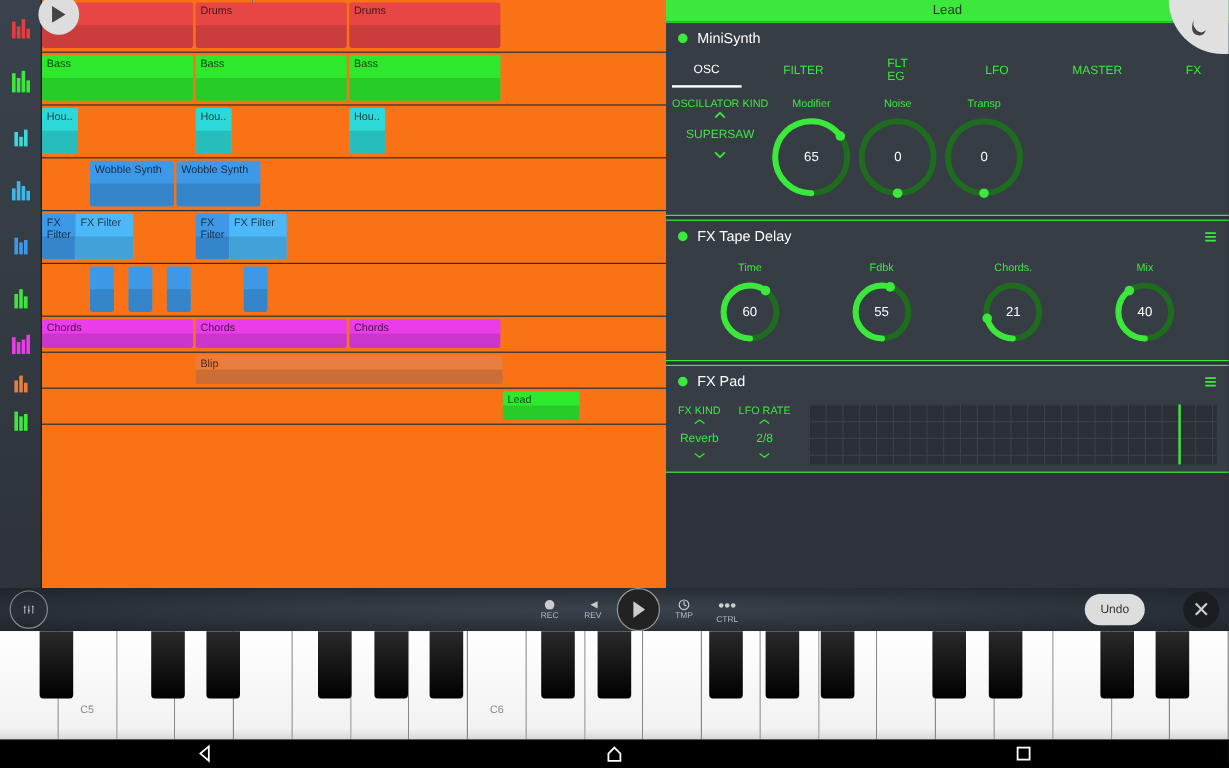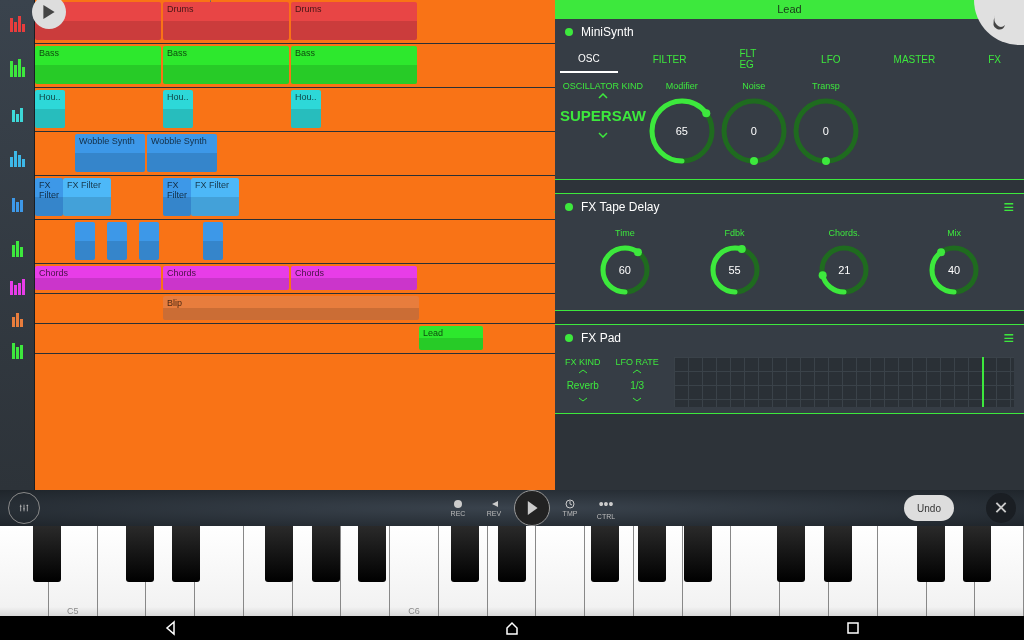--- a/index.html
+++ b/index.html
@@ -18,36 +18,36 @@
 .tracks{flex:1;overflow:hidden;position:relative}
 .track{height:44px;border-bottom:1px solid #2a3036;position:relative}
 .track.short{height:30px}
 .clip{position:absolute;top:2px;height:38px;border-radius:2px;padding:2px 4px;font-size:9px;color:rgba(0,0,0,.7);overflow:hidden}
 .short .clip{height:24px}
 .clip .wave{position:absolute;bottom:0;left:0;right:0;height:50%;opacity:.4}
 .right-pane{flex:1;background:#2d3339;display:flex;flex-direction:column;position:relative}
 .lead-hdr{height:18px;background:#3de83d;color:#1a3a1a;font-size:11px;text-align:center;line-height:18px}
 .logo-c{position:absolute;top:0;right:0;width:50px;height:45px;background:#e0e0e0;border-radius:0 0 0 50px;display:flex;align-items:center;justify-content:center}
 .logo-c svg{width:20px;height:20px}
-.panel{background:#363d45;border:1px solid #3de83d;border-left:none;border-right:none;margin-bottom:13px}
+.panel{background:#363d45;border:1px solid #3de83d;border-left:none;border-right:none;margin-bottom:3px}
 .phd{height:26px;display:flex;align-items:center;padding:0 10px;gap:8px}
 .phd .dot{width:8px;height:8px;border-radius:50%;background:#3de83d}
 .phd .ttl{color:#fff;font-size:12px;flex:1}
 .phd .mnu{color:#3de83d;font-size:18px;font-weight:bold}
 .tabs{height:28px;display:flex;align-items:center;padding:0 5px;gap:17px}
 .tab{padding:7px 18px;font-size:10px;color:#3de83d;cursor:pointer}
 .tab.act{color:#fff;border-bottom:2px solid #fff}
 .knobs{display:flex;justify-content:flex-start;padding:8px 5px 12px}
 .kcol{display:flex;flex-direction:column;align-items:center;gap:4px}
 .klbl{font-size:9px;color:#3de83d}
 .knob{width:72px;height:72px;position:relative}
 .knob svg{width:100%;height:100%}
 .kval{font-size:11px;color:#fff;position:absolute;top:50%;left:50%;transform:translate(-50%,-50%)}
 .osc-kind{display:flex;flex-direction:column;align-items:center;gap:2px;color:#3de83d;font-size:9px}
-.osc-kind .sw{font-size:15px;font-weight:bold;padding:6px 0}
+.osc-kind .sw{font-size:10px;font-weight:normal;padding:6px 0}
 .osc-kind svg{width:10px;height:6px}
 .small-knobs{display:flex;justify-content:space-around;padding:8px 15px 12px}
 .small-knobs .knob{width:56px;height:56px}
 .fxpad{display:flex;padding:6px 10px;gap:15px}
 .fxcol{display:flex;flex-direction:column;align-items:center;gap:2px;color:#3de83d;font-size:9px}
 .fxcol .v{padding:4px 0;font-size:10px}
 .fxcol svg{width:10px;height:5px}
 .xy{flex:1;height:50px;background:#2a3036;position:relative}
 .xy .line{position:absolute;top:0;right:30px;width:2px;height:100%;background:#3de83d}
 .xy .grid{position:absolute;inset:0;background-image:linear-gradient(to right,#3a4249 1px,transparent 1px),linear-gradient(to bottom,#3a4249 1px,transparent 1px);background-size:14px 14px}
@@ -55,21 +55,21 @@
 .toolbar{height:36px;background:radial-gradient(ellipse at center,#3a434d,#1f252b);display:flex;align-items:center;padding:0 4px;gap:4px;position:relative}
 .tb-btn{width:32px;height:32px;border-radius:50%;display:flex;flex-direction:column;align-items:center;justify-content:center;color:#bbb;font-size:7px;gap:1px;cursor:pointer}
 .tb-btn.outline{border:1px solid #888}
 .tb-play{width:36px;height:36px;background:#222;border:1px solid #999;border-radius:50%;display:flex;align-items:center;justify-content:center}
 .tb-play svg{width:14px;height:14px}
 .tb-btn svg{width:10px;height:10px}
 .undo{position:absolute;right:70px;width:50px;height:26px;background:#ddd;border-radius:13px;font-size:10px;color:#333;display:flex;align-items:center;justify-content:center}
 .tb-x{position:absolute;right:8px;width:30px;height:30px;border-radius:50%;background:#1a1e23;display:flex;align-items:center;justify-content:center;color:#ccc;font-size:18px}
 .piano{height:90px;background:#fff;display:flex;position:relative}
 .kw{flex:1;border-right:1px solid #888;background:linear-gradient(to bottom,#fff 0%,#f2f2f2 90%,#d8d8d8 100%);position:relative}
-.kw .lab{position:absolute;bottom:0;left:50%;transform:translateX(-50%);font-size:9px;color:#888}
+.kw .lab{position:absolute;bottom:20px;left:50%;transform:translateX(-50%);font-size:9px;color:#888}
 .kb{position:absolute;top:0;width:28px;height:56px;background:linear-gradient(to bottom,#2a2a2a,#000);border-radius:0 0 3px 3px;z-index:2}
 .nav{height:24px;background:#000;display:flex;align-items:center;justify-content:space-around}
 .nav svg{width:16px;height:16px;fill:none;stroke:#fff;stroke-width:1.5}
 </style>
 </head>
 <body>
 
 <div class="top">
   <div class="sidebar">
     <div class="side-ico">
@@ -321,21 +321,21 @@
           <div class="v">Reverb</div>
           <svg viewBox="0 0 10 5">
               <path d="M1 1 L5 4 L9 1" stroke="#3de83d" fill="none"></path>
             </svg>
         </div>
         <div class="fxcol">
           <div class="klbl">LFO RATE</div>
           <svg viewBox="0 0 10 5">
               <path d="M1 4 L5 1 L9 4" stroke="#3de83d" fill="none"></path>
             </svg>
-          <div class="v">1/3</div>
+          <div class="v">2/8</div>
           <svg viewBox="0 0 10 5">
               <path d="M1 1 L5 4 L9 1" stroke="#3de83d" fill="none"></path>
             </svg>
         </div>
         <div class="xy">
             <div class="grid"></div>
             <div class="line"></div>
           </div>
       </div>
     </div>

